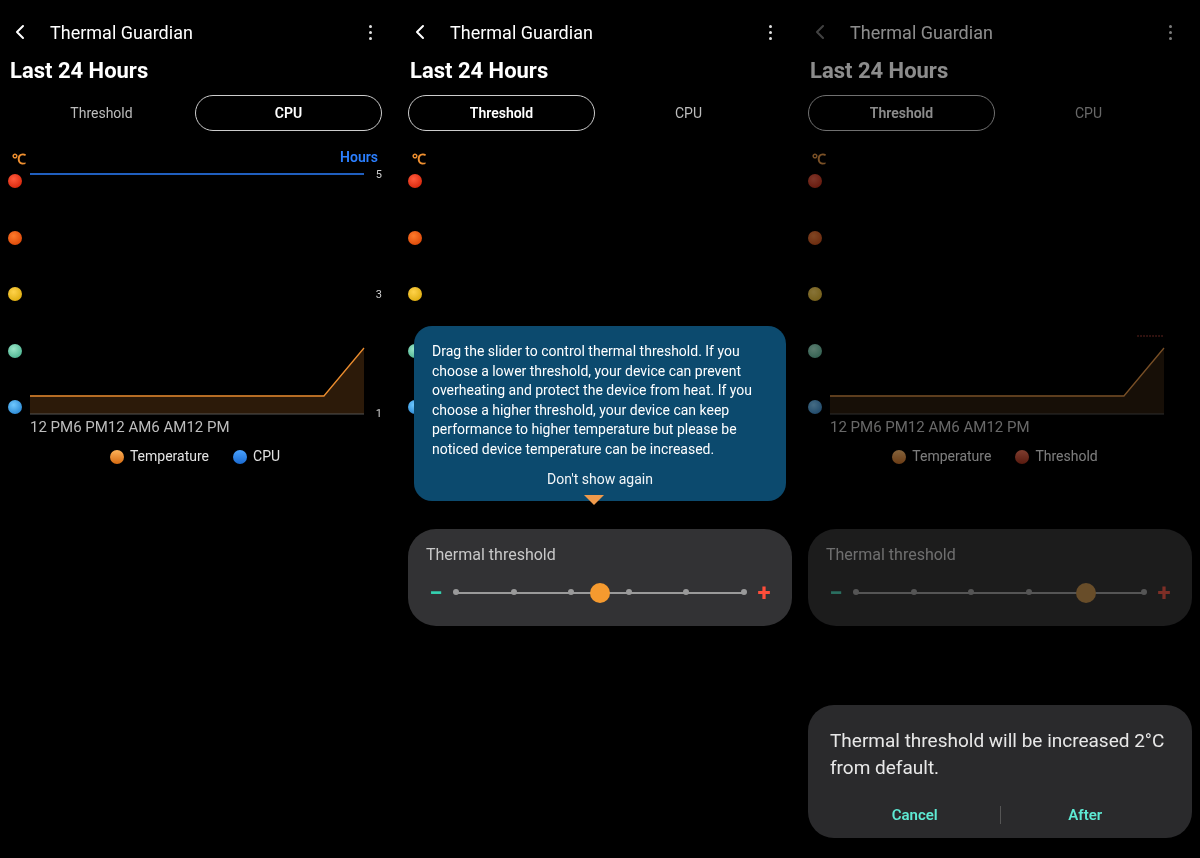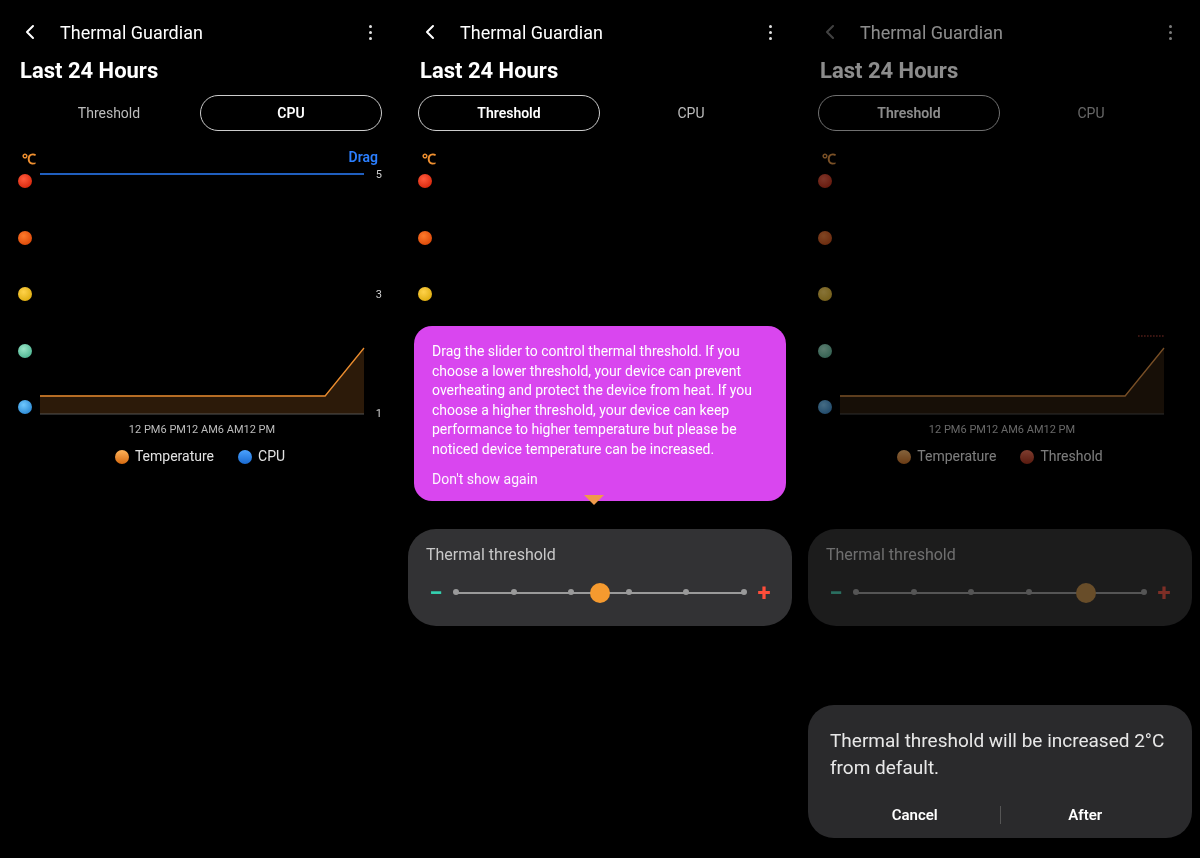--- a/index.html
+++ b/index.html
@@ -9,21 +9,21 @@
     --orange: #f09030;
     --blue: #2b7fff;
     --panel: #3a3a3c;
     --panel-dark: #1f1f21;
     --dim-overlay: rgba(0,0,0,0.55);
   }
   * { box-sizing: border-box; }
   html, body { margin:0; padding:0; background:var(--bg); color:var(--fg); font-family: -apple-system, Roboto, "Segoe UI", Arial, sans-serif; }
   body { width:1200px; height:858px; overflow:hidden; }
   .row { display:flex; width:1200px; height:858px; }
-  .screen { position:relative; width:400px; height:858px; background:#000; padding:10px 18px 0 18px; }
+  .screen { position:relative; width:400px; height:858px; background:#000; padding:10px 18px 0 8px; }
   
   .hdr { display:flex; align-items:center; height:44px; }
   .back { width:24px; height:24px; display:flex; align-items:center; justify-content:center; }
   .back svg { stroke:#fff; }
   .title { font-size:18px; margin-left:18px; flex:1; }
   .more { width:24px; height:24px; display:flex; flex-direction:column; align-items:center; justify-content:center; gap:3px; }
   .more span { width:3px; height:3px; border-radius:50%; background:#e0e0e0; }
   
   .h24 { font-size:22px; font-weight:700; margin:4px 0 12px 2px; }
   
@@ -39,48 +39,48 @@
   .emoji-col { position:absolute; left:0; top:0; bottom:26px; width:18px; display:flex; flex-direction:column; justify-content:space-between; }
   .emoji { width:14px; height:14px; border-radius:50%; }
   .e5 { background:radial-gradient(circle at 40% 35%, #ff5a3c, #cc1a00); }
   .e4 { background:radial-gradient(circle at 40% 35%, #ff7a2a, #d23b00); }
   .e3 { background:radial-gradient(circle at 40% 35%, #ffd24a, #d7a300); }
   .e2 { background:radial-gradient(circle at 40% 35%, #9ae6c8, #3aa884); }
   .e1 { background:radial-gradient(circle at 40% 35%, #6ec8ff, #1a78c8); }
   .right-ticks { position:absolute; right:0; top:-6px; bottom:20px; width:16px; display:flex; flex-direction:column; justify-content:space-between; align-items:flex-end; font-size:11px; color:#cfcfcf; }
   .plot { position:absolute; left:22px; right:18px; top:0; bottom:26px; }
   .plot svg { position:absolute; inset:0; width:100%; height:100%; overflow:visible; }
-  .xticks { position:absolute; left:22px; right:18px; bottom:4px; display:flex; justify-content:center; font-size:11px; color:#bdbdbd; }
+  .xticks { position:absolute; left:22px; right:18px; bottom:4px; display:flex; justify-content:flex-start; font-size:15px; color:#bdbdbd; }
   
   .legend { display:flex; gap:24px; justify-content:center; align-items:center; margin-top:8px; font-size:14px; color:#e2e2e2; }
   .legend .dot { width:14px; height:14px; border-radius:50%; margin-right:6px; display:inline-block; vertical-align:middle; }
   .dot.temp { background:linear-gradient(#ffb35a,#d66a10); }
   .dot.cpu  { background:linear-gradient(#4aa2ff,#1a6ad0); }
   .dot.thr  { background:linear-gradient(#ff6a4a,#b82a10); }
   
   .desc { font-size:13.5px; line-height:1.45; color:#d6d6d6; margin-top:14px; padding:0 2px; }
   
   .slider-panel { position:absolute; left:8px; right:8px; bottom:232px; background:#323234; border-radius:28px; padding:16px 18px 22px 18px; }
   .sp-title { font-size:16px; color:#c8c8c8; margin-bottom:18px; }
   .slider { position:relative; height:22px; display:flex; align-items:center; }
   .minus, .plus { font-size:24px; font-weight:700; width:20px; text-align:center; }
   .minus { color:#34d1b0; }
   .plus  { color:#ff4d3a; }
   .track { flex:1; position:relative; height:2px; background:#9a9a9a; margin:0 10px; }
   .tick { position:absolute; top:-3px; width:6px; height:6px; border-radius:50%; background:#9a9a9a; transform:translateX(-50%); }
   .knob { position:absolute; top:-9px; width:20px; height:20px; border-radius:50%; transform:translateX(-50%); }
   
-  .tooltip { position:absolute; left:14px; right:14px; top:326px; background:#d946ef; color:#fff; border-radius:18px; padding:16px 18px 12px 18px; font-size:14px; line-height:1.4; }
-  .tooltip .tt-link { text-align:left; margin-top:10px; color:#fff; opacity:.95; }
+  .tooltip { position:absolute; left:14px; right:14px; top:326px; background:#0c4a6e; color:#fff; border-radius:18px; padding:16px 18px 12px 18px; font-size:14px; line-height:1.4; }
+  .tooltip .tt-link { text-align:center; margin-top:10px; color:#fff; opacity:.95; }
   .tooltip::after { content:""; position:absolute; left:170px; bottom:-14px; border:10px solid transparent; border-top-color:#f09a4b; }
   
   .dialog { position:absolute; left:8px; right:8px; bottom:20px; background:#2a2a2c; border-radius:26px; padding:22px 22px 14px 22px; color:#e8e8e8; }
   .dialog .msg { font-size:19px; line-height:1.45; }
   .dialog .btns { display:flex; margin-top:24px; align-items:center; }
-  .dialog .btn { flex:1; text-align:center; color:#ffffff; font-weight:600; font-size:15px; }
+  .dialog .btn { flex:1; text-align:center; color:#5eead4; font-weight:600; font-size:15px; }
   .dialog .sep { width:1px; height:18px; background:#555; }
   .screen.dimmed .hdr, .screen.dimmed .h24, .screen.dimmed .seg,
   .screen.dimmed .axislabels, .screen.dimmed .chart, .screen.dimmed .legend,
   .screen.dimmed .slider-panel { filter:brightness(.55) saturate(.8); }
   .screen.dimmed .back svg { stroke:#777; }
 </style>
 </head>
 <body>
 
 <div class="row" id="root">
@@ -98,21 +98,21 @@
           <span></span>
         </div>
       </div>
       <div class="h24">Last 24 Hours</div>
       <div class="seg">
         <div class="half inactive">Threshold</div>
         <div class="half active">CPU</div>
       </div>
       <div class="axislabels">
         <span class="c-label">℃</span>
-        <span class="lvl-label">Drag</span>
+        <span class="lvl-label">Hours</span>
       </div>
       <div class="chart">
         <div class="emoji-col">
           <div class="emoji e5"></div>
           <div class="emoji e4"></div>
           <div class="emoji e3"></div>
           <div class="emoji e2"></div>
           <div class="emoji e1"></div>
         </div>
         <div class="right-ticks">

